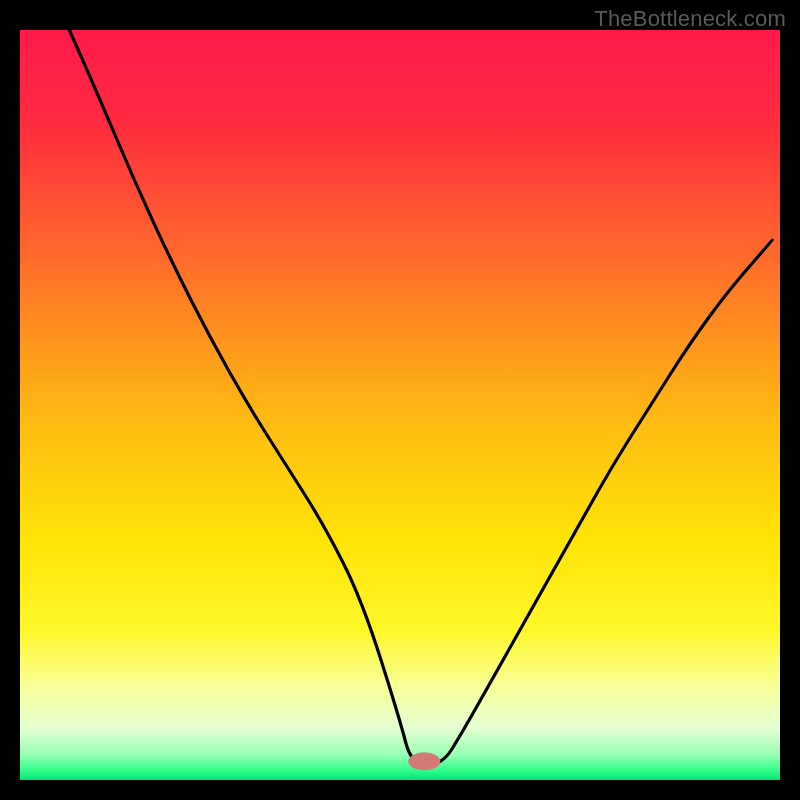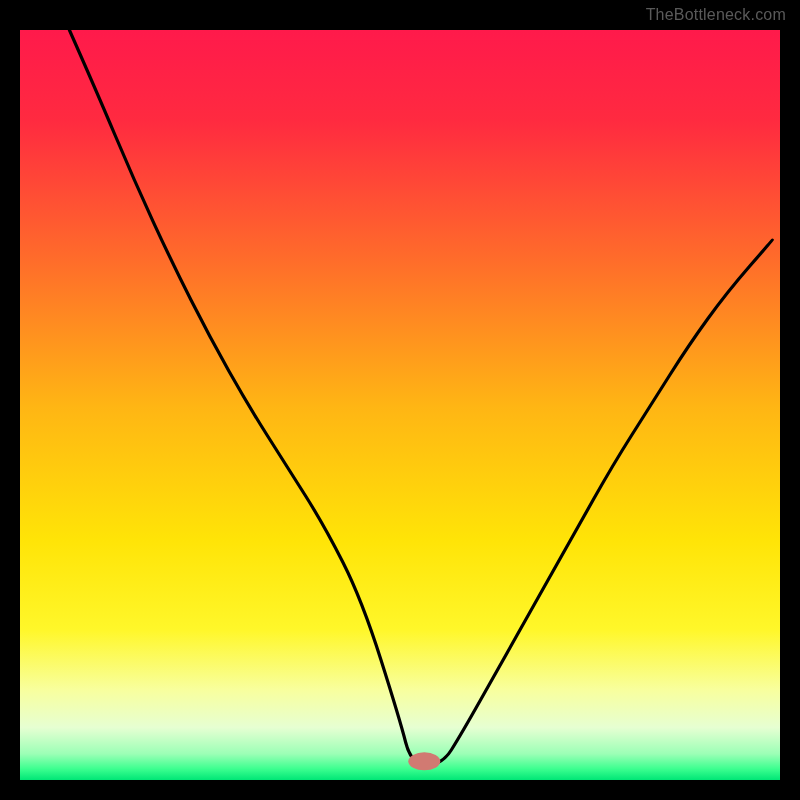--- a/index.html
+++ b/index.html
@@ -15,21 +15,21 @@
     position: relative;
     width: 800px;
     height: 800px;
     background: #000;
   }
   .watermark {
     position: absolute;
     top: 6px;
     right: 14px;
     color: #5a5a5a;
-    font-size: 16px;
+    font-size: 22px;
     font-weight: 500;
     letter-spacing: 0.2px;
     user-select: none;
   }
   .plot-area {
     position: absolute;
     left: 20px;
     top: 30px;
     width: 760px;
     height: 750px;

